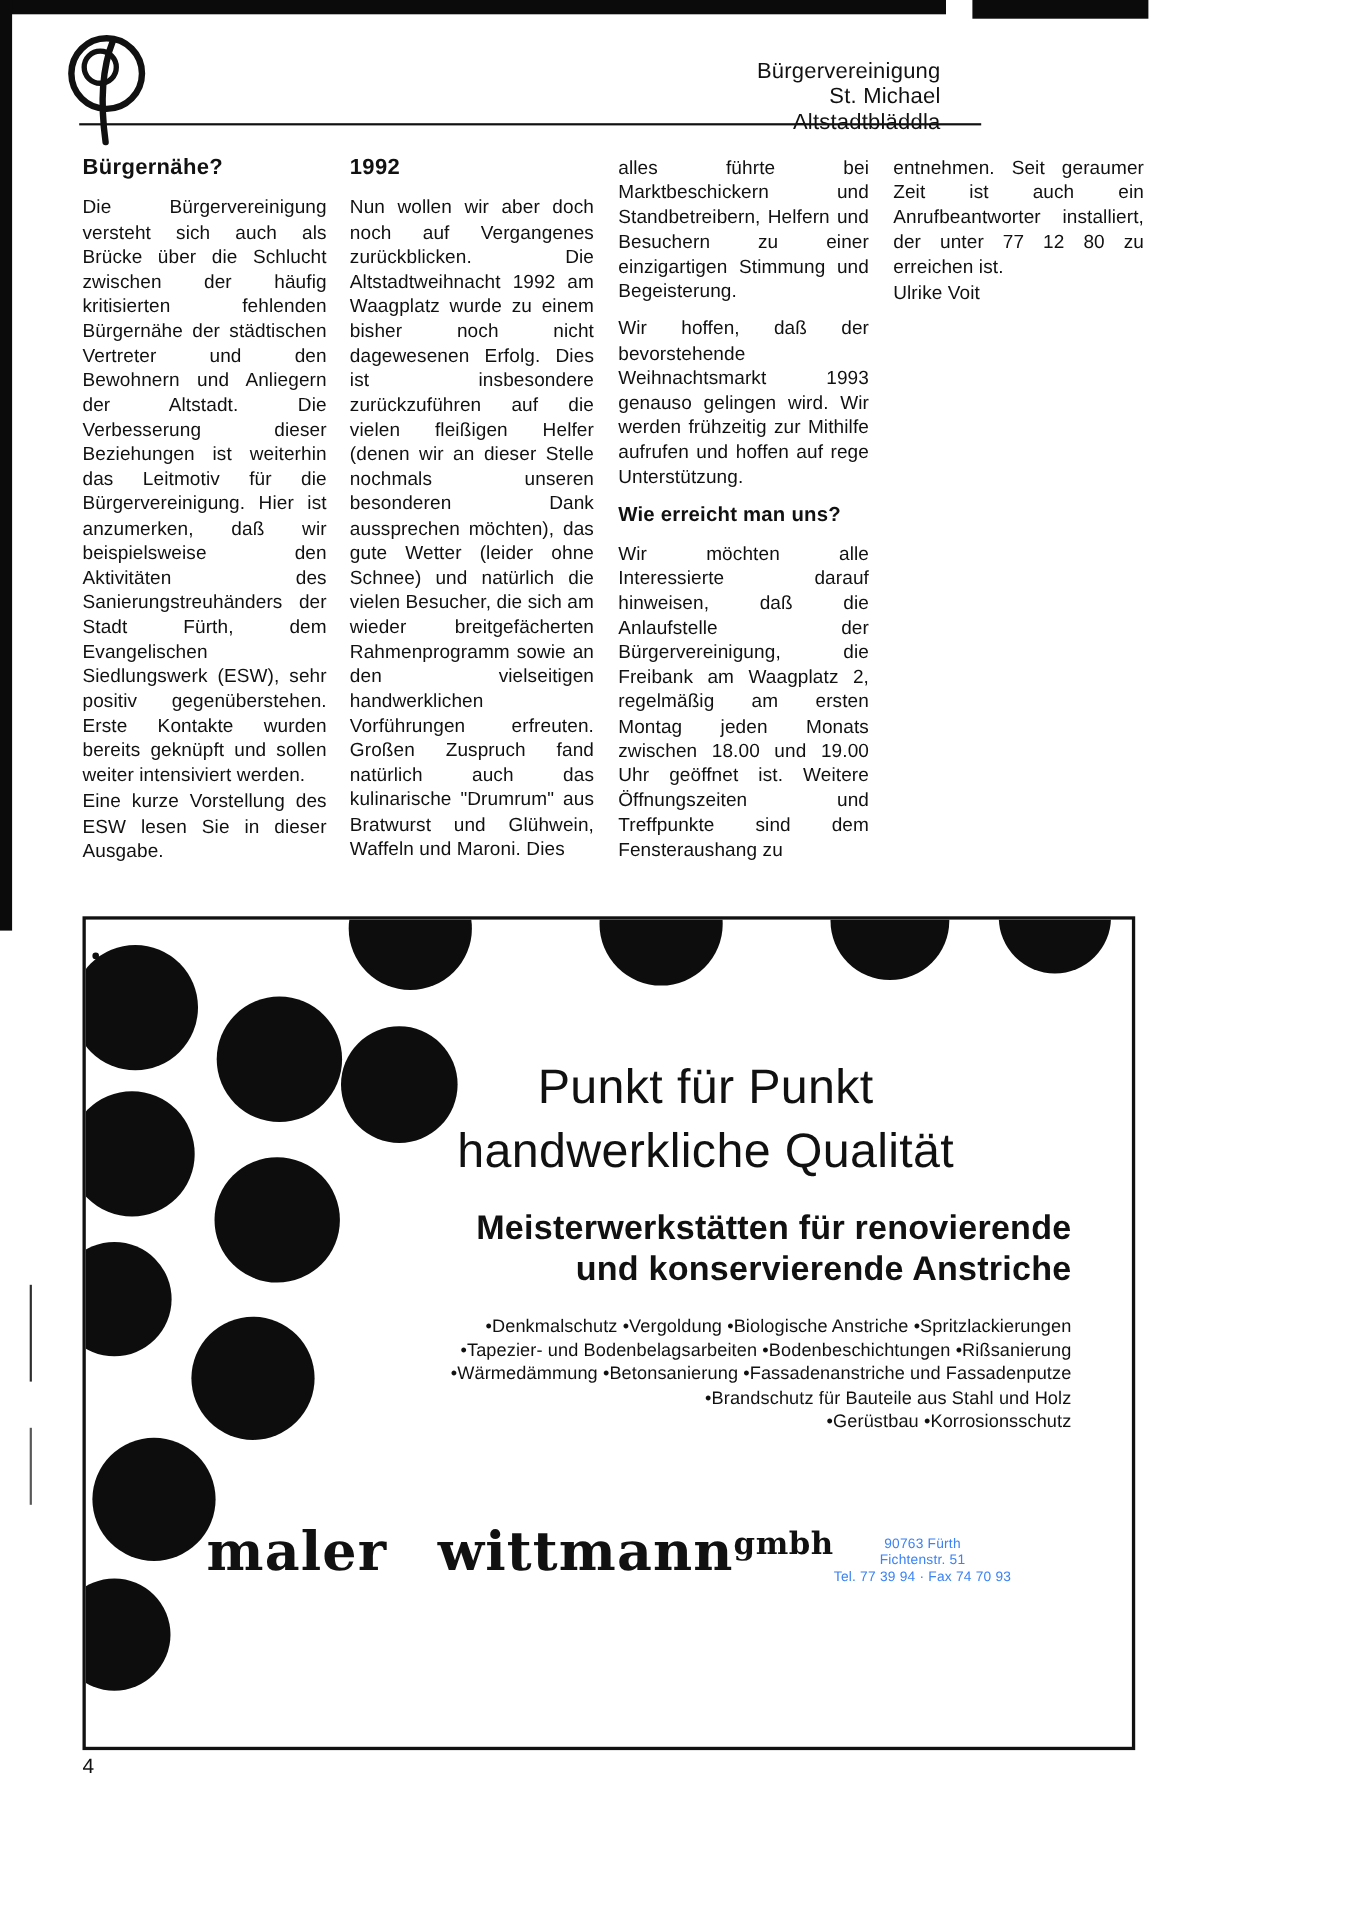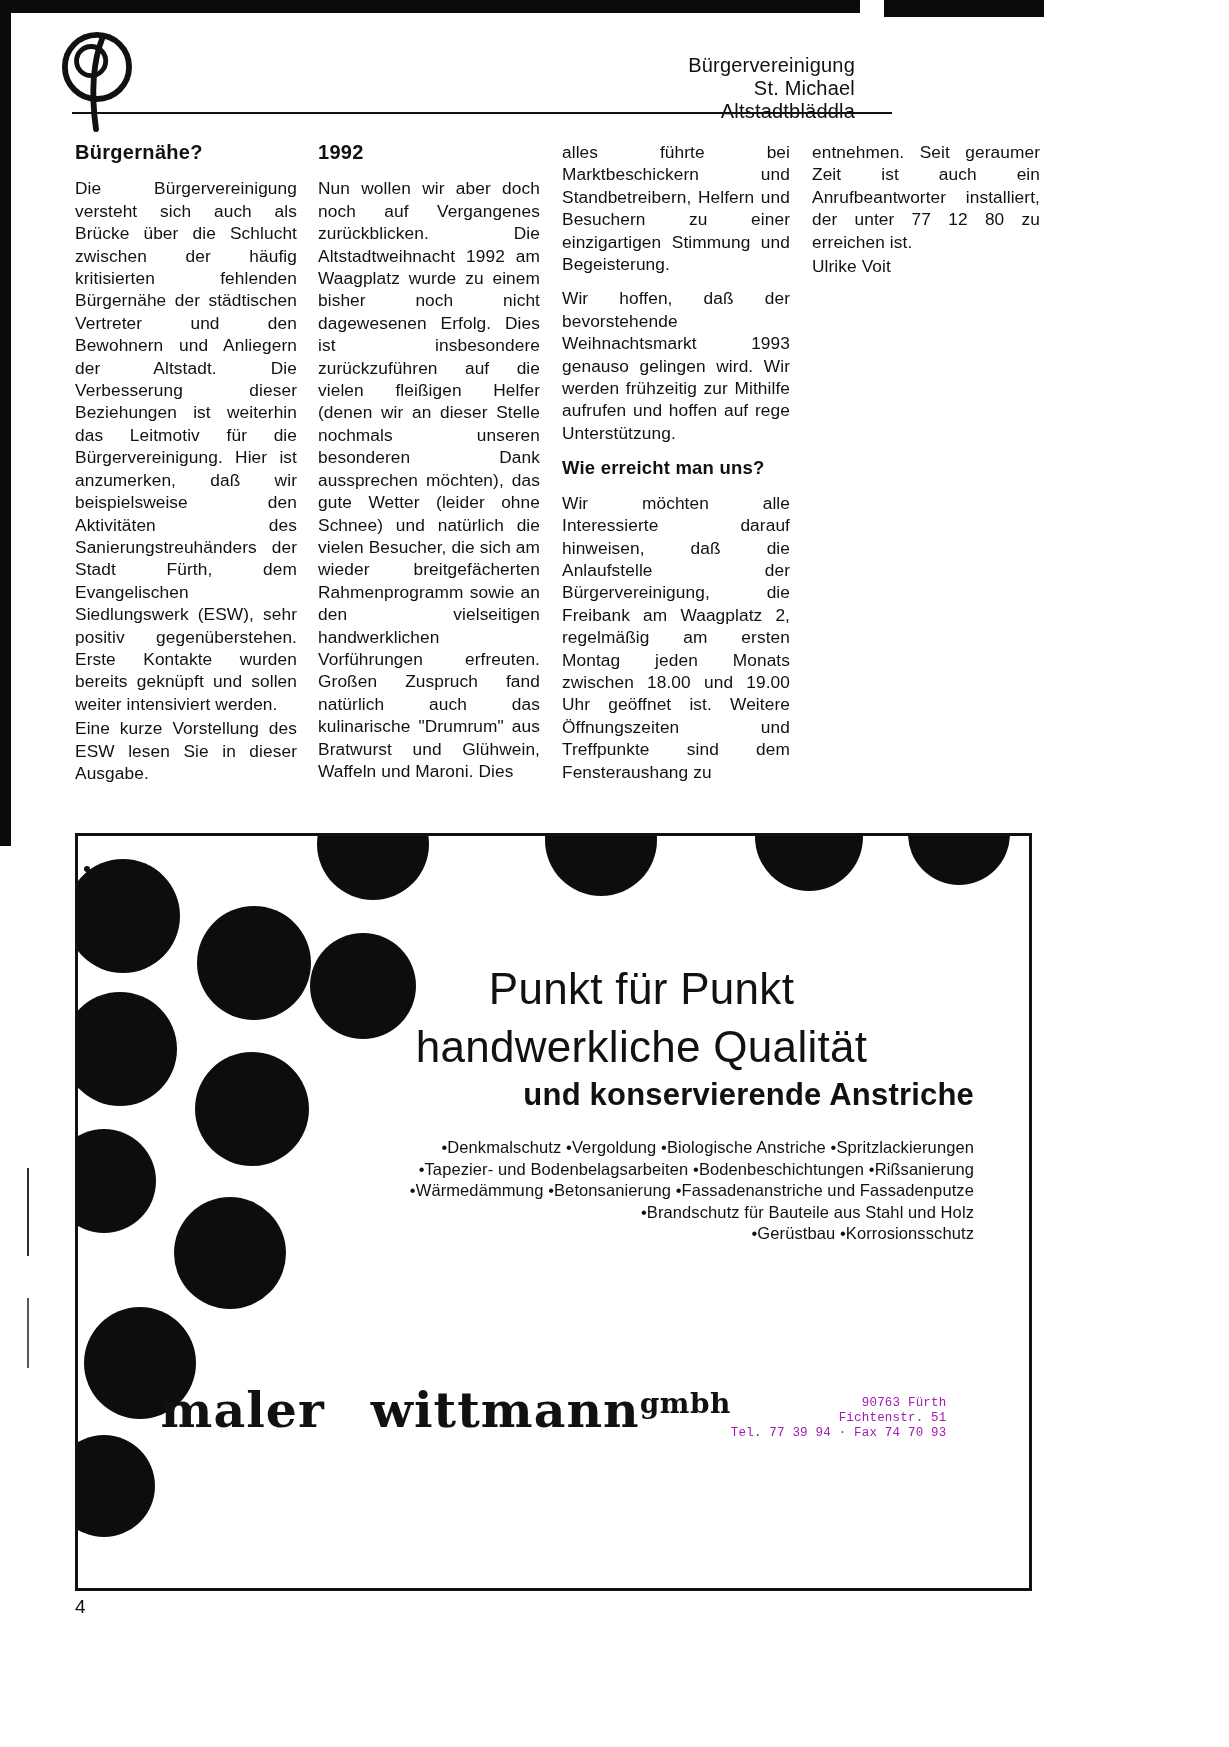--- a/index.html
+++ b/index.html
@@ -65,22 +65,22 @@
   .mw {
     position:absolute; top:550px; left:0; width:100%;
     display:flex; justify-content:center; align-items:flex-start; gap:46px;
     font-family:"DejaVu Serif","Liberation Serif",serif; font-weight:bold;
   }
   .mw-word { font-size:49px; line-height:48px; letter-spacing:1px; }
   .mw-col  { display:flex; align-items:flex-start; }
   .mw-gmbh { font-size:28px; line-height:32px; margin-top:2px; letter-spacing:0.5px; }
   .mw-address {
     margin-top:10px;
-    font-family:Liberation Mono, monospace; font-weight:normal;
-    font-size:12.5px; line-height:15px; color:#a21caf; text-align:right; letter-spacing:0.2px;
+    font-family:Liberation Sans, sans-serif; font-weight:normal;
+    font-size:12.5px; line-height:15px; color:#3b82f6; text-align:center; letter-spacing:0.2px;
   }
 
   .pagenum { position:absolute; left:75px; top:1596px; font-size:19px; }
 </style>
 </head>
 <body>
 
 <div class="page">
 
   <div class="topbar-a"></div>
@@ -142,20 +142,21 @@
         <circle cx="152" cy="417" r="56"></circle>
         <circle cx="62" cy="527" r="56"></circle>
         <circle cx="26" cy="650" r="51"></circle>
         <circle cx="9" cy="33" r="3"></circle>
       </g>
     </svg>
 
     <div class="ad-text">
       <div class="ad-headline">Punkt für Punkt</div>
       <div class="ad-headline">handwerkliche Qualität</div>
+      <div class="ad-subhead">Meisterwerkstätten für renovierende</div>
       <div class="ad-subhead" style="margin-top:0;">und konservierende Anstriche</div>
       <div class="ad-services">
         <div>•Denkmalschutz •Vergoldung •Biologische Anstriche •Spritzlackierungen</div>
         <div>•Tapezier- und Bodenbelagsarbeiten •Bodenbeschichtungen •Rißsanierung</div>
         <div>•Wärmedämmung •Betonsanierung •Fassadenanstriche und Fassadenputze</div>
         <div>•Brandschutz für Bauteile aus Stahl und Holz</div>
         <div>•Gerüstbau •Korrosionsschutz</div>
       </div>
     </div>
 

